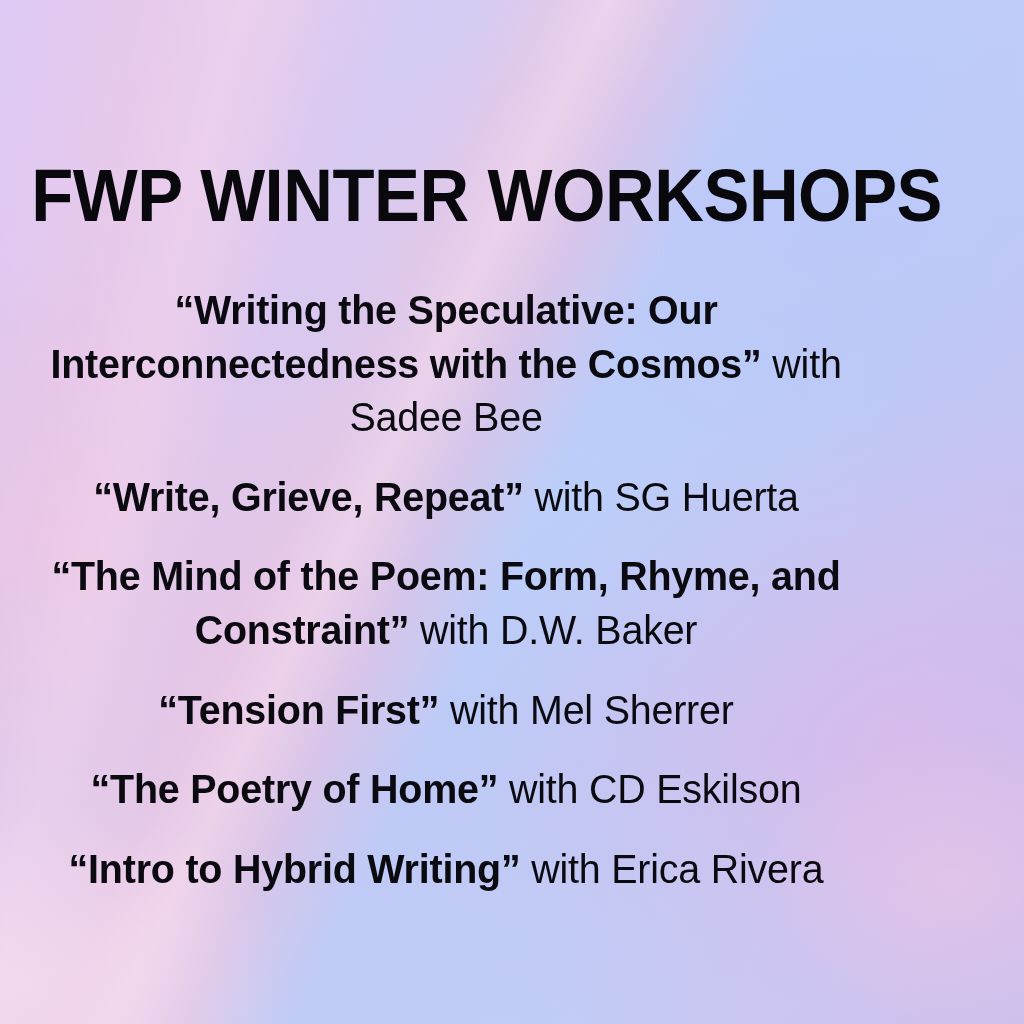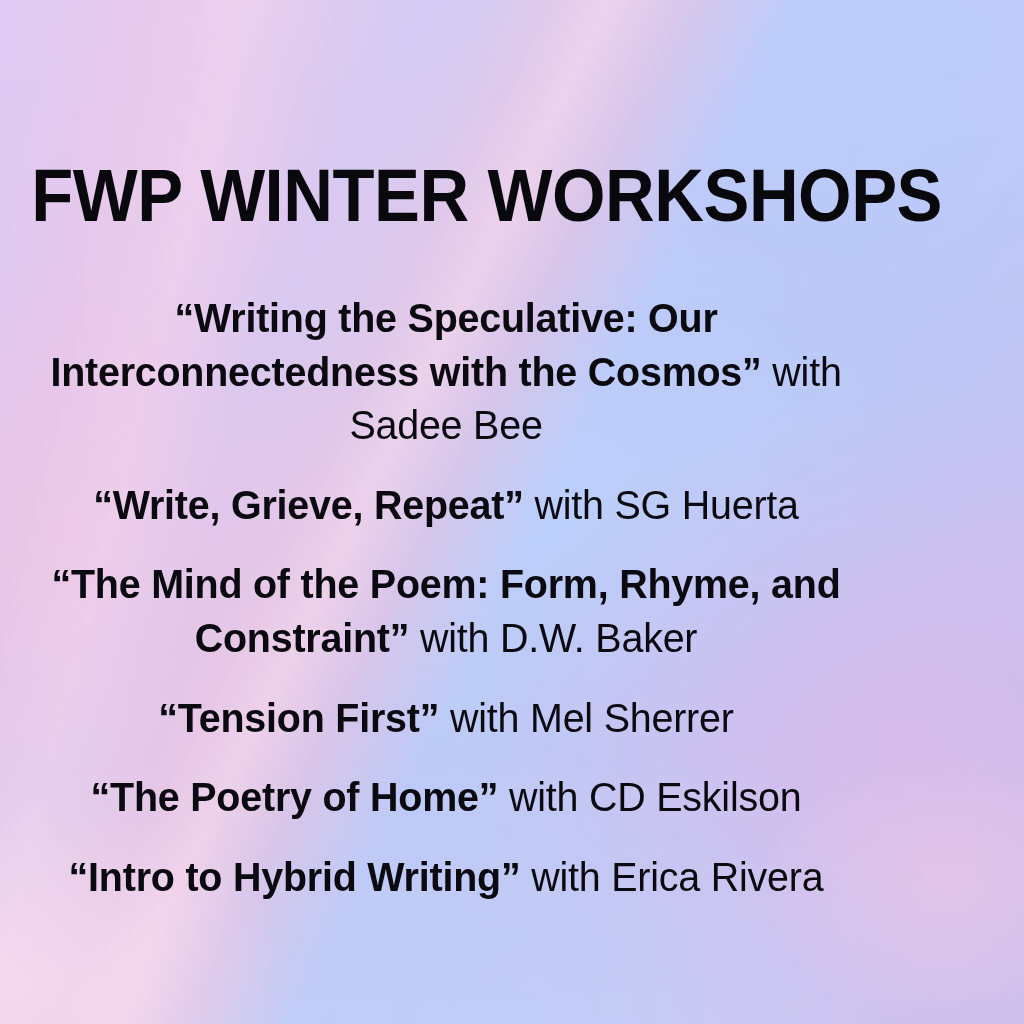--- a/index.html
+++ b/index.html
@@ -159,21 +159,21 @@
     letter-spacing: -0.5px;
     color: #08080d;
     transform: scaleX(0.93);
     white-space: nowrap;
   }
 
   .workshop-list {
     position: absolute;
     left: 0;
     right: 0;
-    top: 292px;
+    top: 284px;
     display: block;
     padding: 0 8px;
   }
 
   .workshop-item {
     font-size: 40px;
     line-height: 1.34;
     margin-bottom: 26px;
     letter-spacing: -0.2px;
     color: #0a0a10;

